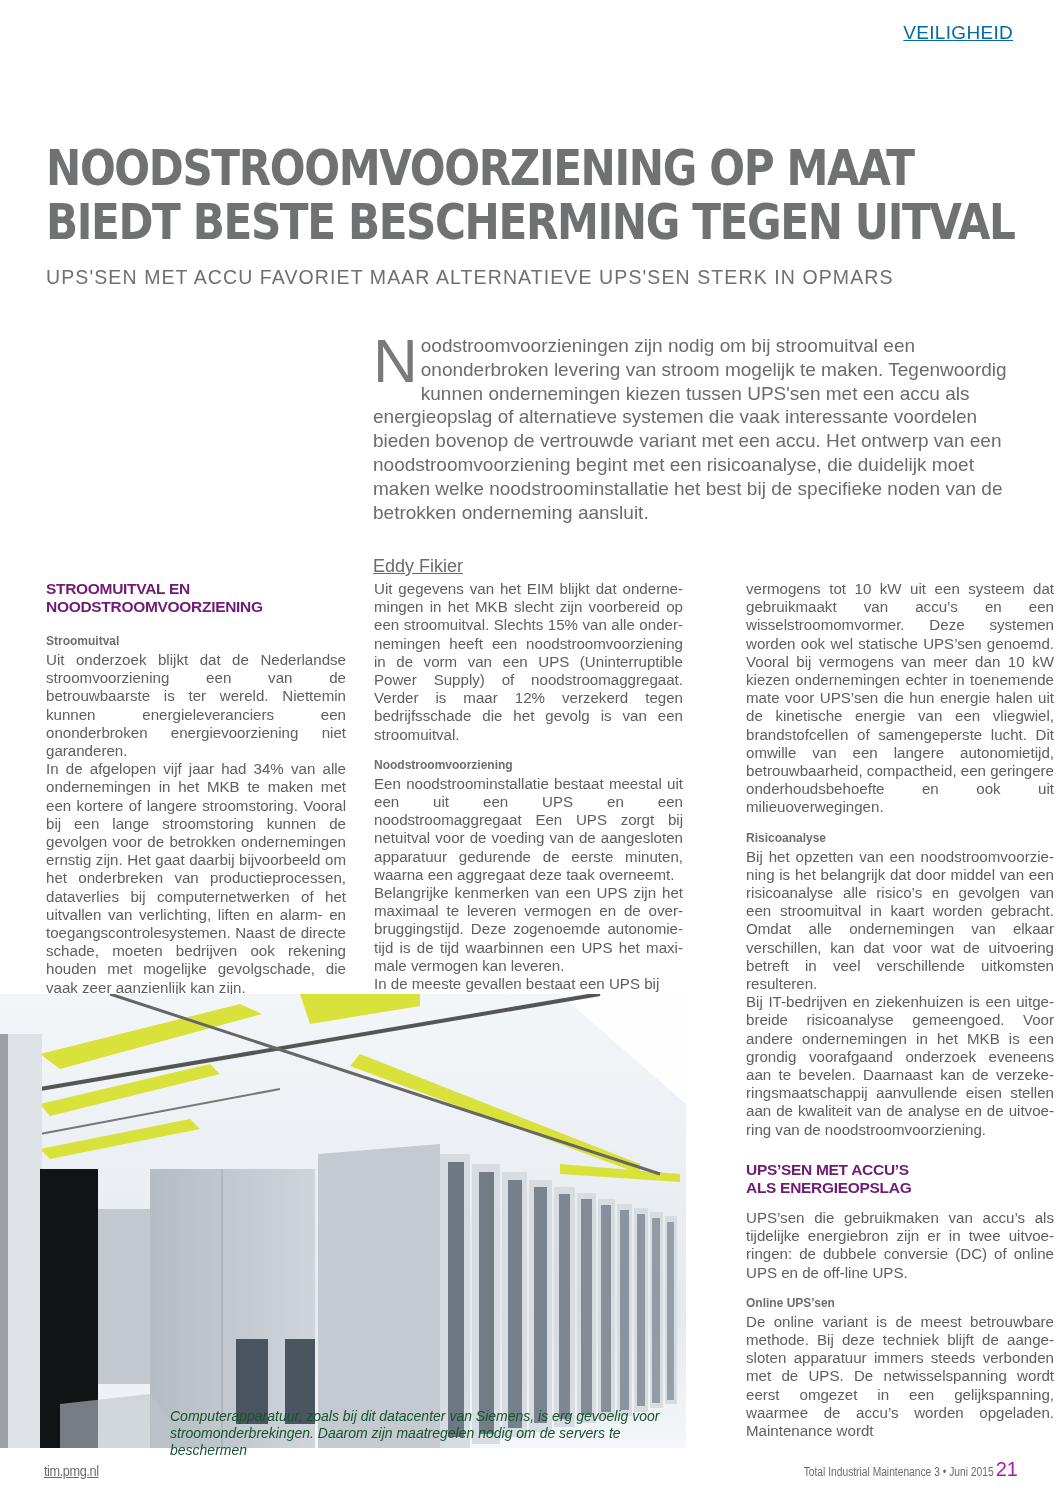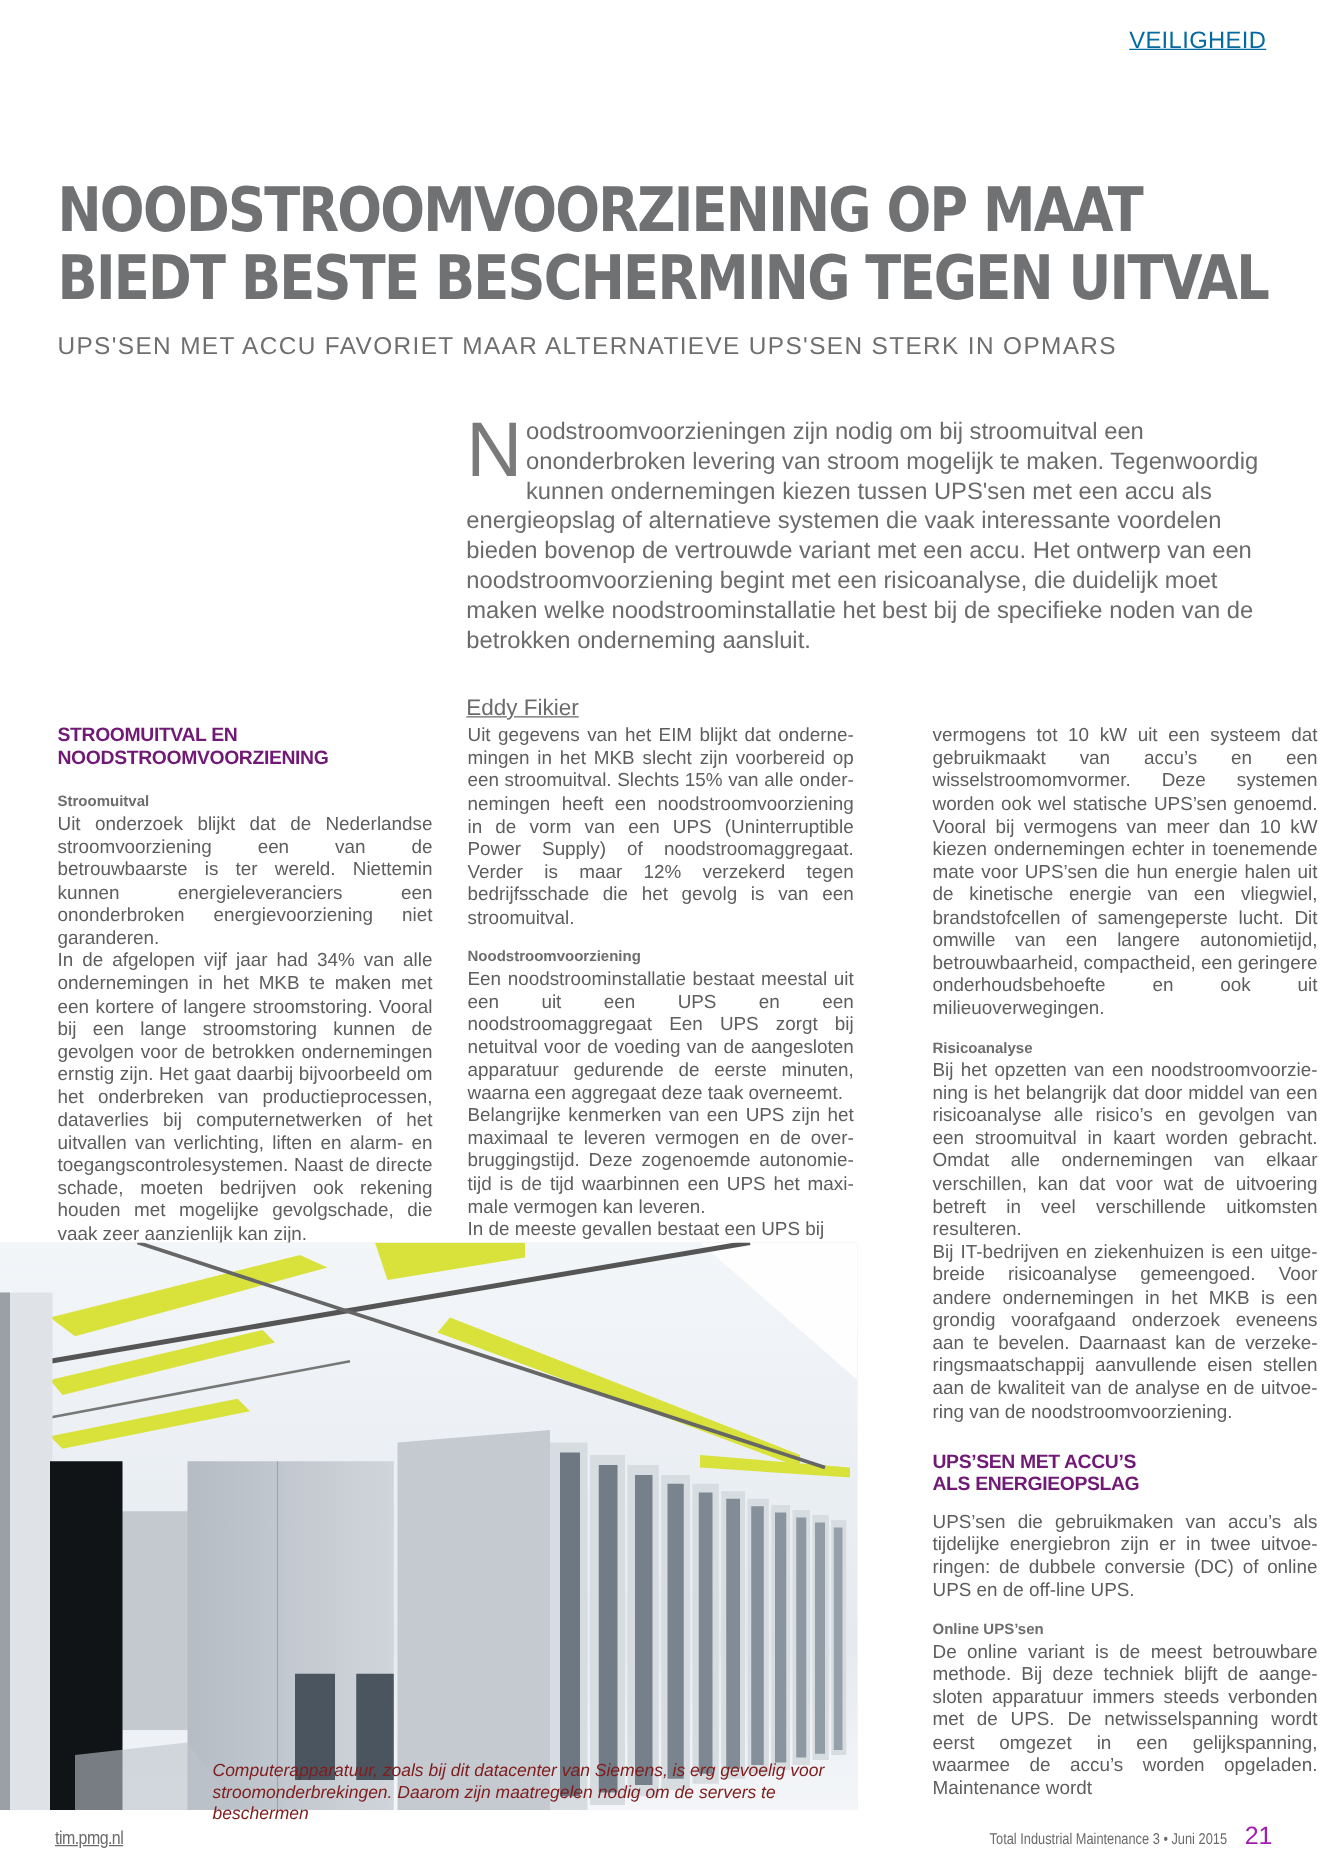--- a/index.html
+++ b/index.html
@@ -15,23 +15,23 @@
   .col p{margin:0;}
   .col h2{margin:0;font-size:15.5px;line-height:18px;font-weight:bold;color:#701a75;text-align:left;text-transform:uppercase;letter-spacing:-0.3px;}
   .col h3{margin:0;font-size:12px;line-height:19px;font-weight:bold;color:#6d6d6d;text-align:left;}
   .col1{left:46px;top:580px;width:300px;}
   .col2{left:374px;top:580px;width:309px;}
   .col3{left:746px;top:580px;width:308px;}
   .gap-l{height:16px;}
   .gap-m{height:12px;}
   .gap-xl{height:22px;}
   .photo{position:absolute;left:0;top:994px;width:686px;height:454px;overflow:hidden;background:#e9eef3;}
-  .caption{position:absolute;left:170px;top:1408px;width:515px;font-size:14px;line-height:17px;font-style:italic;color:#7f1d1d;}
+  .caption{position:absolute;left:170px;top:1408px;width:515px;font-size:14px;line-height:17px;font-style:italic;color:#14532d;}
   .footer-left{position:absolute;left:44px;top:1462px;font-size:15px;color:#6b6b6b;text-decoration:underline;letter-spacing:-0.5px;transform:scaleX(0.85);transform-origin:left top;}
-  .footer-right{position:absolute;right:40px;top:1458px;font-size:12.5px;color:#6b6b6b;white-space:nowrap;display:flex;align-items:baseline;gap:14px;}
+  .footer-right{position:absolute;right:40px;top:1458px;font-size:12.5px;color:#6b6b6b;white-space:nowrap;display:flex;align-items:baseline;gap:2px;}
   .footer-right .pub{transform:scaleX(0.82);transform-origin:right bottom;display:inline-block;}
   .footer-right .pg{font-size:20px;color:#a21caf;}
 </style>
 </head>
 <body>
 
 <div class="section-tag">VEILIGHEID</div>
 
 <h1 class="headline">
   <span>NOODSTROOMVOORZIENING OP MAAT</span><br>

